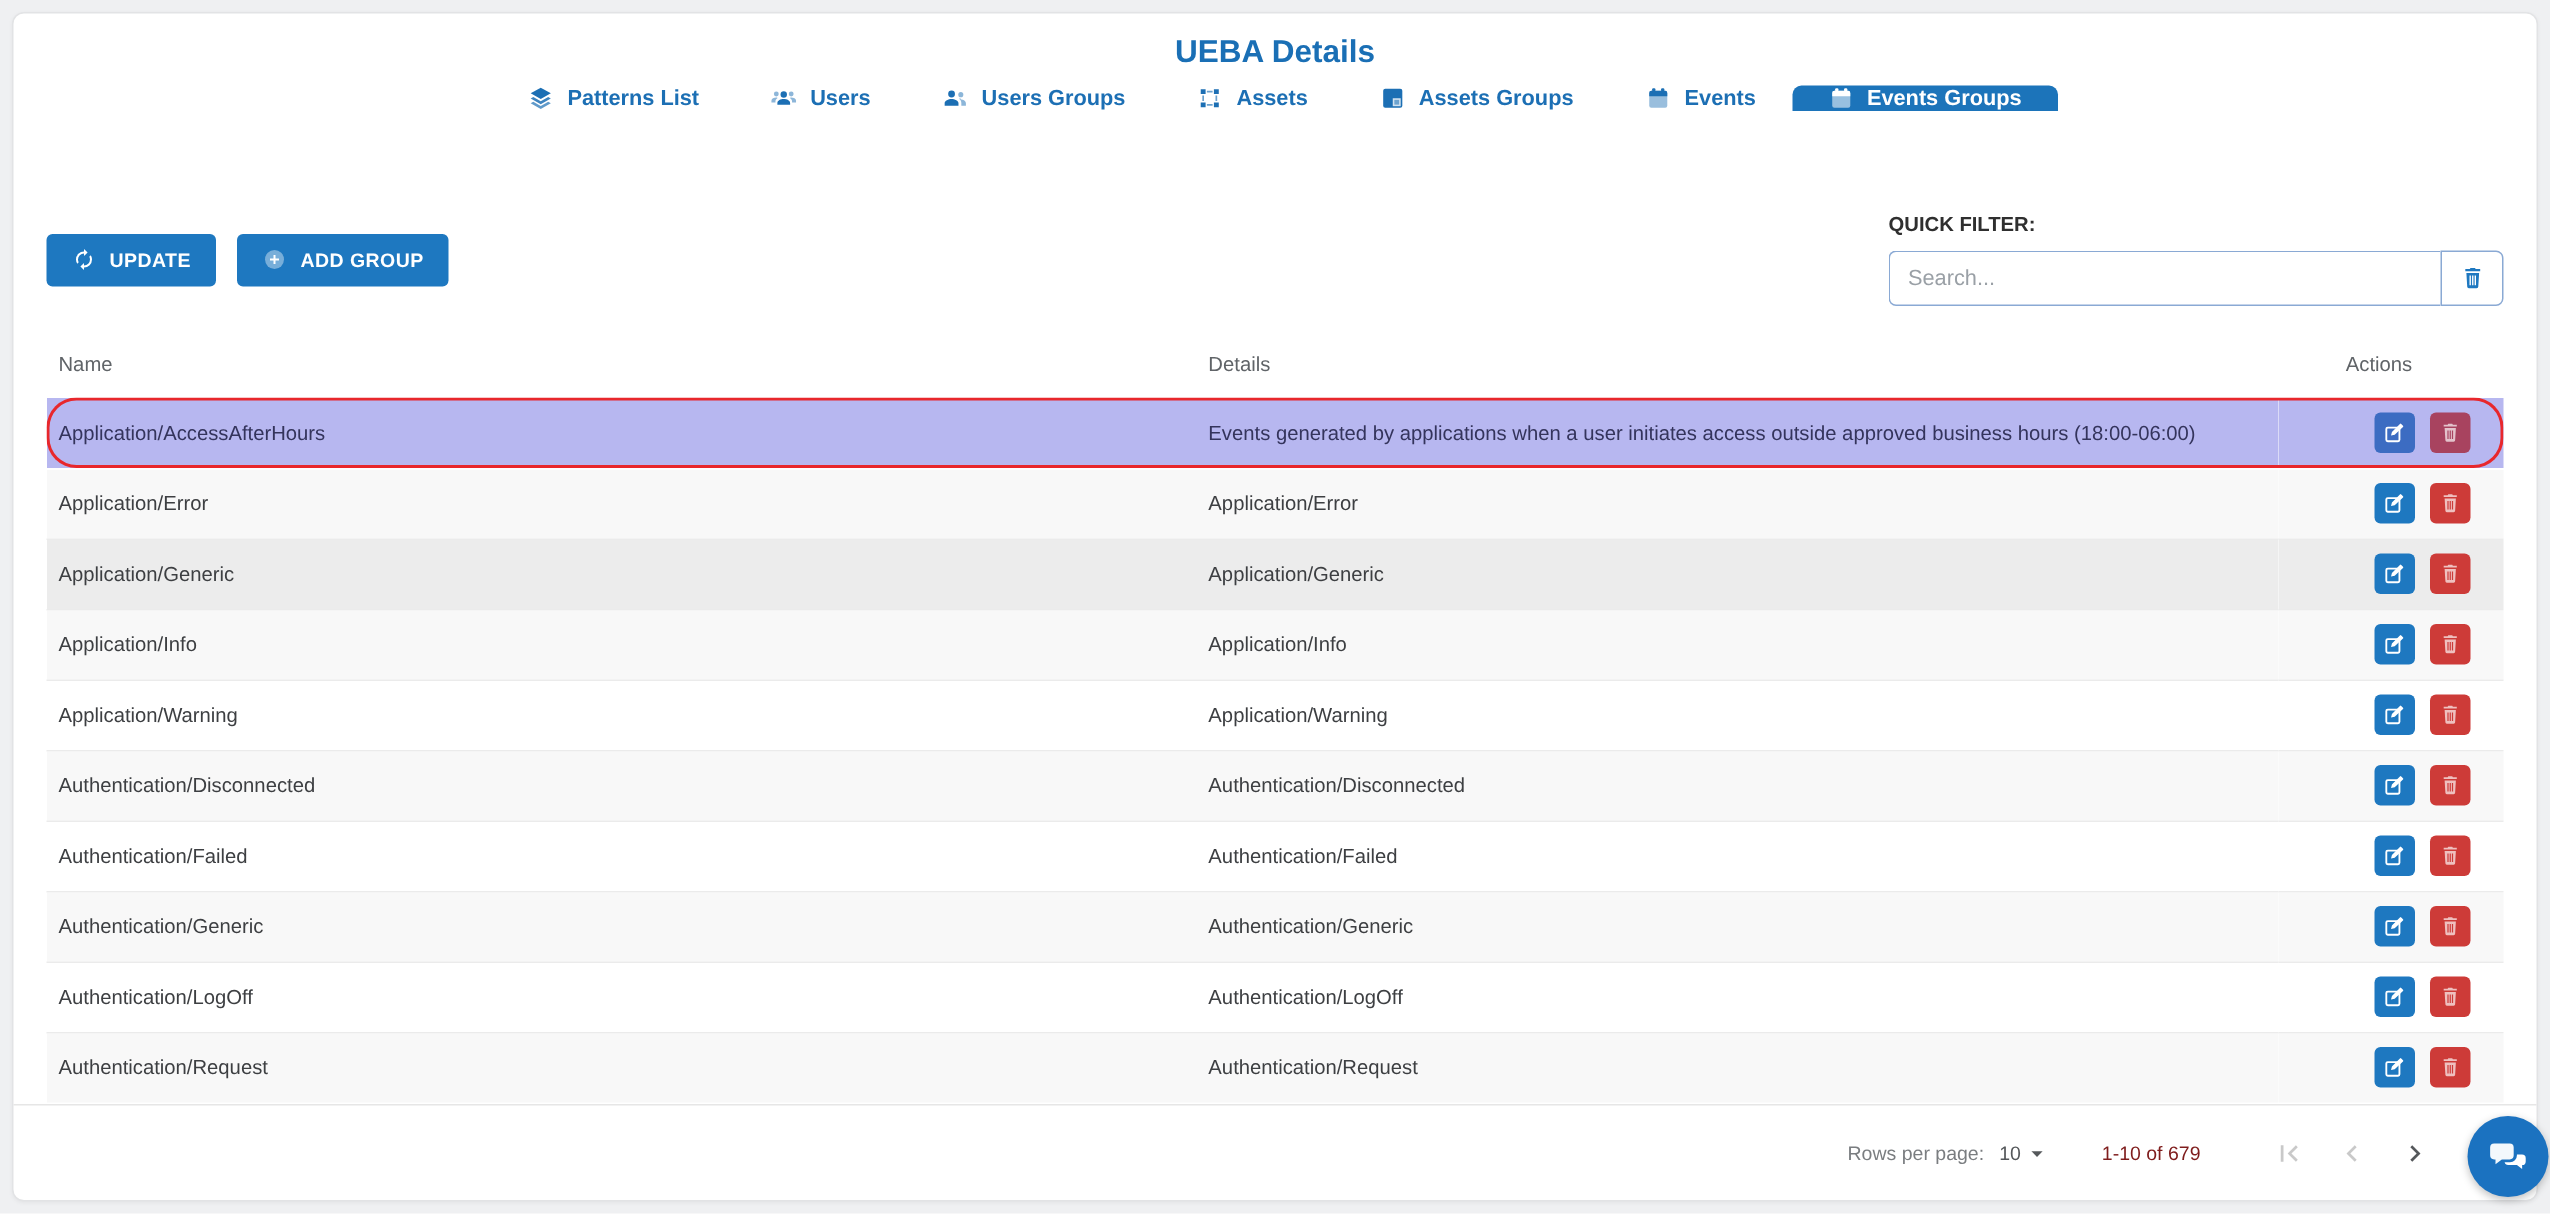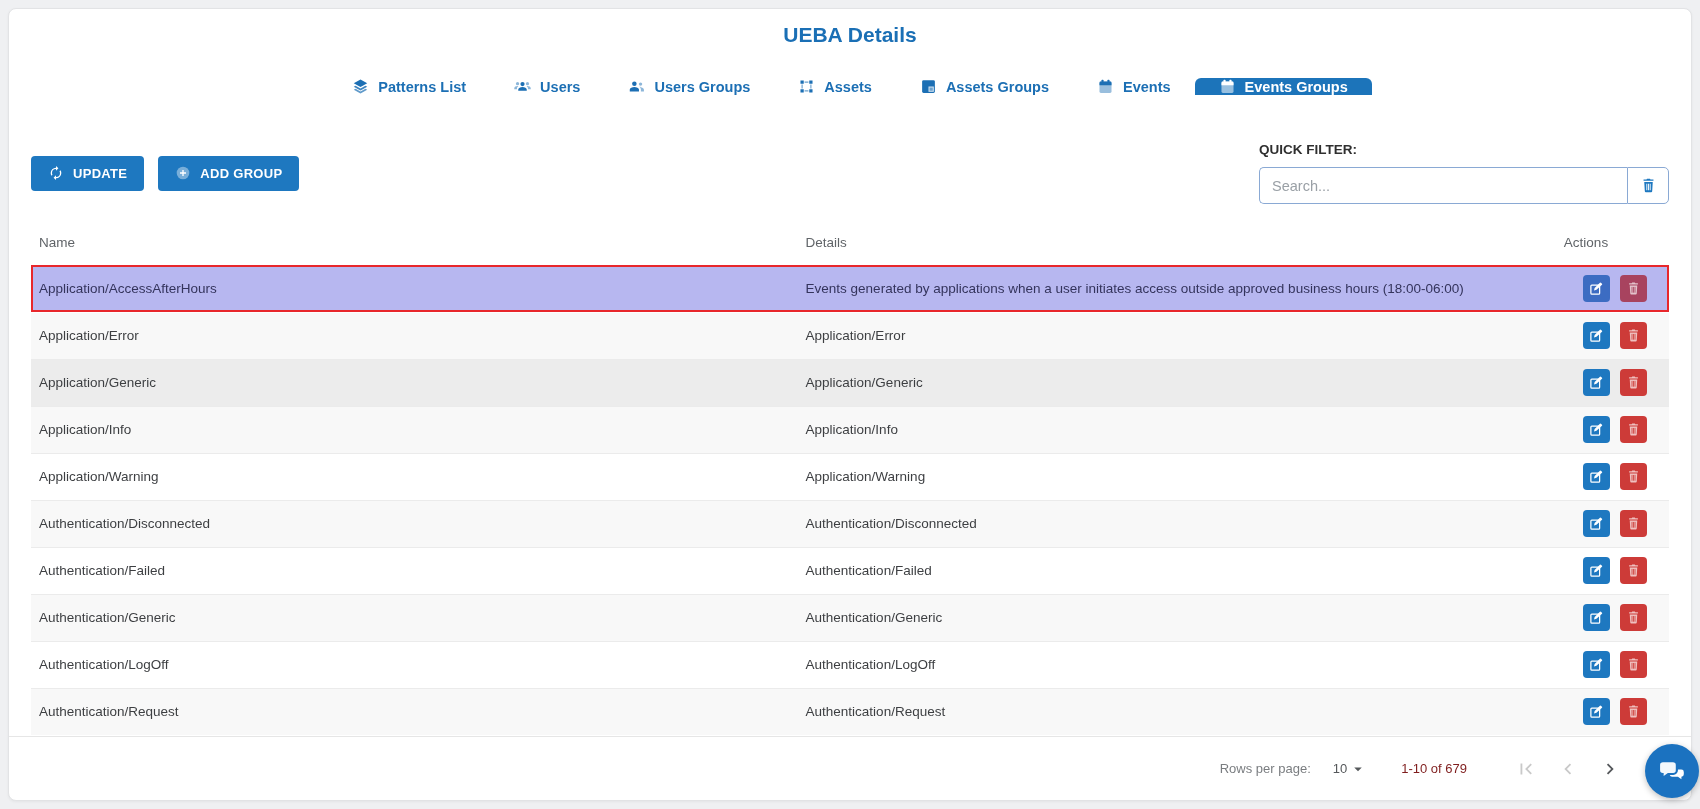--- a/index.html
+++ b/index.html
@@ -14,21 +14,21 @@
     background:#fff; border:1px solid #e2e3e5; border-radius:8px;
     box-shadow:0 1px 3px rgba(0,0,0,.05);
   }
   
   .page-title {
     padding-top:15px; text-align:center;
     font-size:21px; font-weight:bold; color:#1a6fb5; line-height:22px;
   }
   .tabs {
     margin-top:11px; height:38px;
-    display:flex; justify-content:center; align-items:flex-end;
+    display:flex; justify-content:center; align-items:flex-start;
   }
   .tab {
     display:flex; align-items:center; gap:9px; padding:0 24px;
     color:#1c6fb4; font-weight:bold; font-size:14.5px; cursor:pointer;
     border-radius:6px 6px 0 0; white-space:nowrap;
   }
   .tab svg { width:17px; height:17px; flex:none; }
   .tab.active { background:#1c74ba; color:#fff; }
   
   .content { padding:0 22px; }
@@ -68,41 +68,42 @@
     font-size:13.5px; color:#3d3f42; padding:0 8px; height:47px;
     border-bottom:1px solid #ebebeb; overflow:hidden; white-space:nowrap;
   }
   tbody tr { cursor:pointer; }
   tbody tr:nth-child(even) { background:#f8f8f8; }
   tbody tr:last-child td { border-bottom:none; }
   tr.hovered { background:#ececec !important; }
   tr.selected {
     background:#b7b7f0 !important;
     box-shadow:inset 0 0 0 2px #e8272c;
+    border-radius:20px;
   }
   tr.selected td { color:#34345c; border-bottom-color:transparent; }
   td.actions { text-align:right; padding-right:22px; }
   .action-btn {
     width:27px; height:27px; border-radius:4px; border:none; cursor:pointer;
     display:inline-flex; align-items:center; justify-content:center;
     margin-left:6px; vertical-align:middle; padding:0;
   }
   .action-btn svg { width:15px; height:15px; }
   .action-btn.edit { background:#1e78c0; }
   .action-btn.del  { background:#cd3b38; color:#cd3b38; }
   tr.selected .action-btn.edit { background:#3c6cc2; }
   tr.selected .action-btn.del  { background:#a8435f; color:#a8435f; }
   
   .footer {
     position:absolute; left:0; right:0; bottom:0; height:64px;
     border-top:1px solid #e6e6e6;
     display:flex; align-items:center; justify-content:flex-end;
     padding-right:26px; color:#7a7d80; font-size:13px;
   }
-  .rpp-label { margin-right:22px; }
+  .rpp-label { margin-right:10px; }
   .rpp-select {
     display:inline-flex; align-items:center; gap:2px; color:#55585b;
     cursor:pointer; margin-right:34px;
   }
   .rpp-select svg { width:18px; height:18px; fill:#55585b; }
   .range { margin-right:30px; color:#7f1d1d;text-align:center; }
   .pager-btn {
     background:none; border:none; padding:0; margin-left:16px; cursor:pointer;
     width:26px; height:26px; display:inline-flex; align-items:center; justify-content:center;
   }

